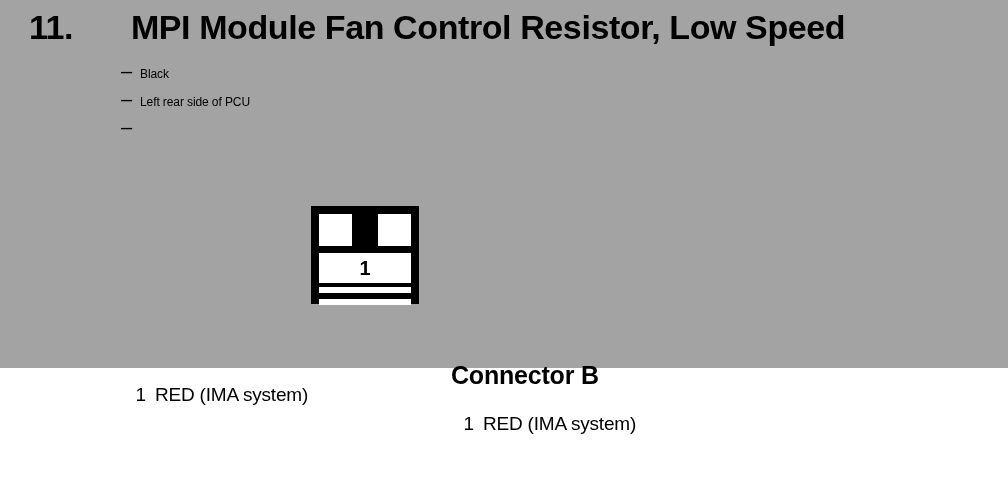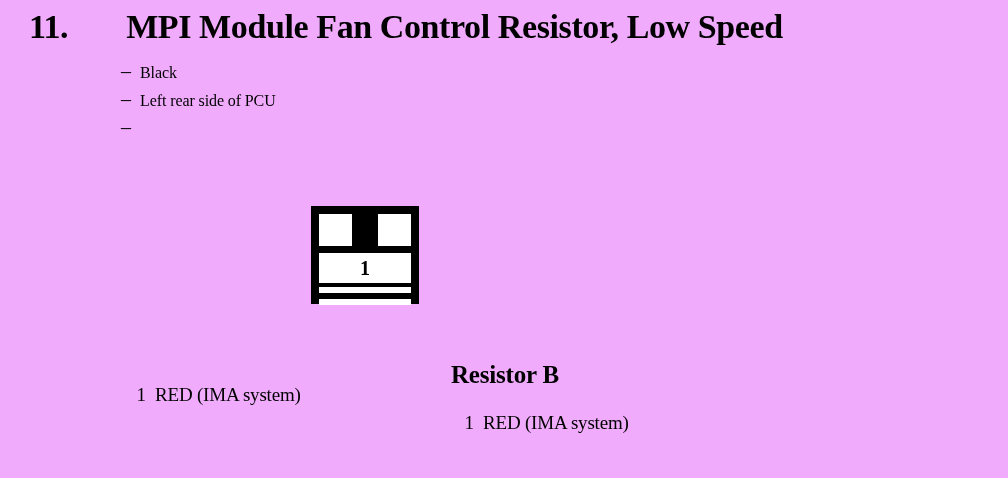--- a/index.html
+++ b/index.html
@@ -10,23 +10,22 @@
     width: 1008px;
     height: 482px;
     background: #ffffff;
     font-family: "Liberation Sans", sans-serif;
     color: #000000;
     overflow: hidden;
   }
   .page {
     position: relative;
     width: 1008px;
-    height: 478px;
-    background: #f0abfc;
-    font-family: Liberation Serif, serif;
+    height: 368px;
+    background: #a3a3a3;
   }
 
   
   .heading {
     position: absolute;
     left: 29px;
     top: 8px;
     display: flex;
     align-items: baseline;
     white-space: nowrap;
@@ -55,21 +54,21 @@
     align-items: baseline;
     height: 28px;
     white-space: nowrap;
   }
   .bullet-dash {
     font-size: 20px;
     width: 19px;
     flex: 0 0 19px;
   }
   .bullet-text {
-    font-size: 16px;
+    font-size: 12px;
     letter-spacing: -0.1px;
   }
 
   
   .connector-symbol {
     position: absolute;
     left: 311px;
     top: 206px;
     width: 108px;
     height: 98px;
@@ -197,21 +196,21 @@
   <div class="connector-block connector-a">
     <div class="pin-list">
       <div class="pin-row">
         <span class="pin-num">1</span>
         <span class="pin-desc">RED (IMA system)</span>
       </div>
     </div>
   </div>
 
   <div class="connector-block connector-b">
-    <div class="connector-heading">Resistor B</div>
+    <div class="connector-heading">Connector B</div>
     <div class="pin-list">
       <div class="pin-row">
         <span class="pin-num">1</span>
         <span class="pin-desc">RED (IMA system)</span>
       </div>
     </div>
   </div>
 
 </div>
 

